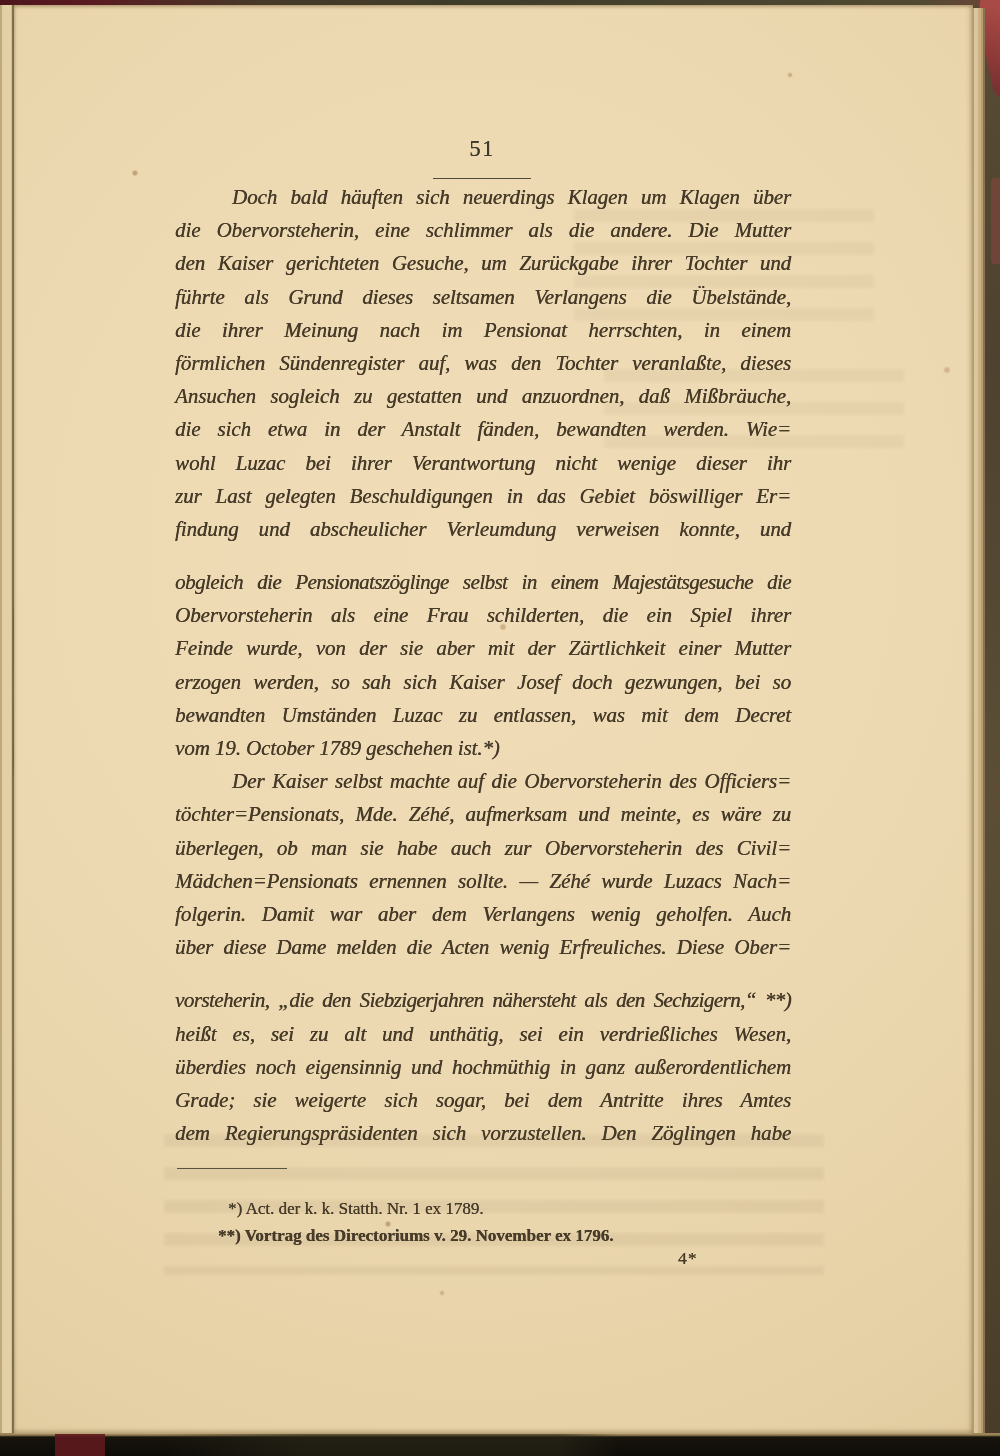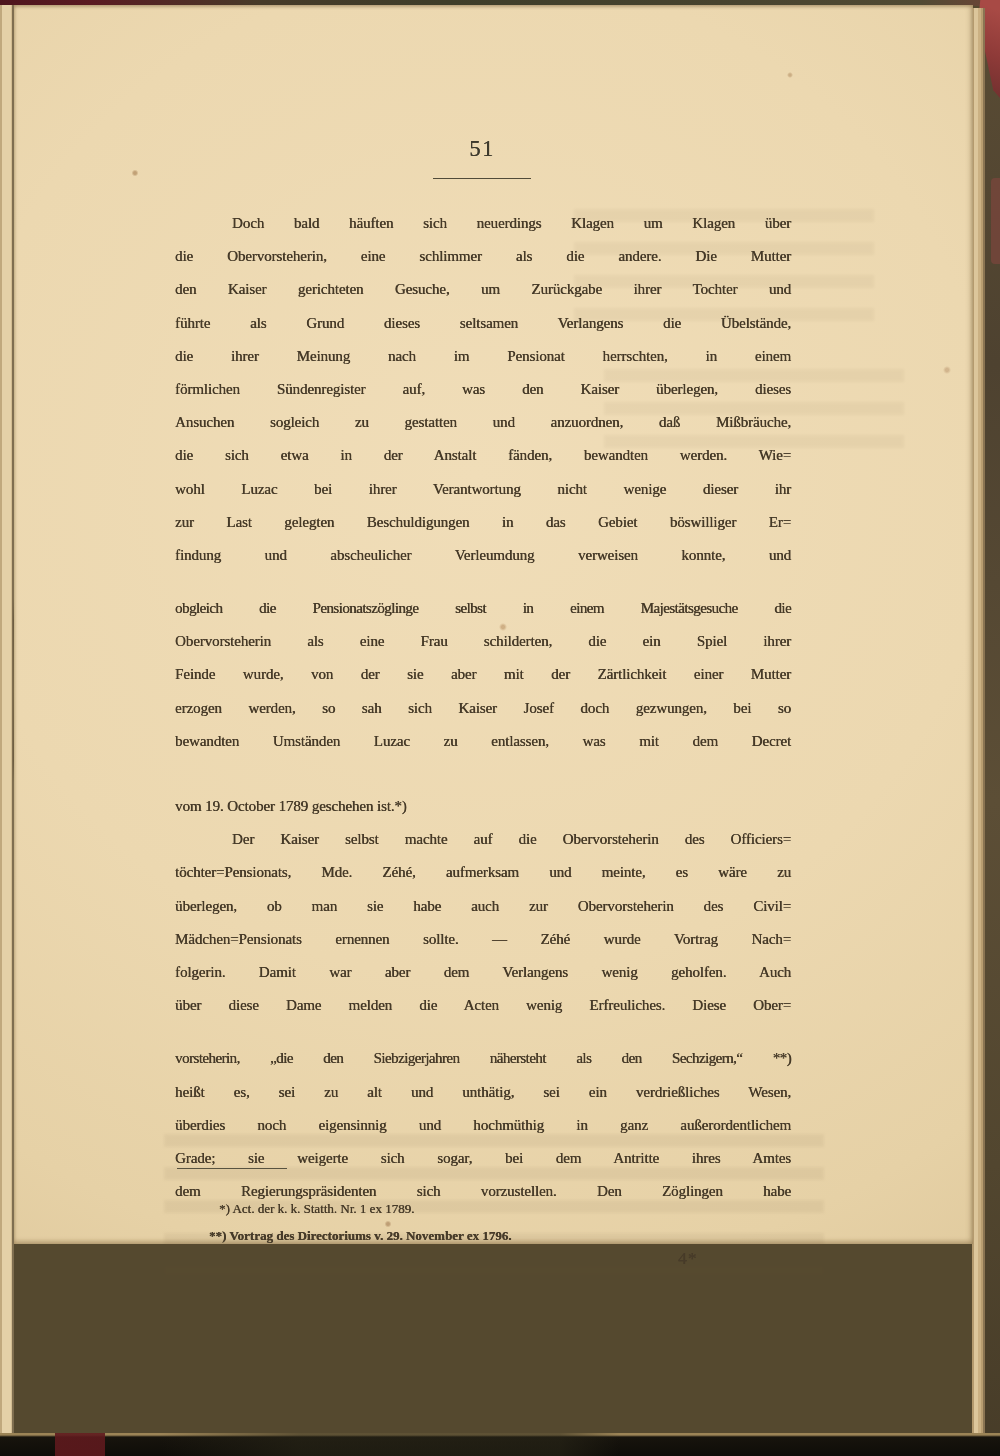--- a/index.html
+++ b/index.html
@@ -39,21 +39,21 @@
   .page-edges-left{
     position:absolute;top:5px;left:0;width:14px;height:1435px;
     background:linear-gradient(90deg,#c0a87d 0 2px,#e4d0a7 2px 11px,#d3bd92 11px 12px,#7f6e50 12px 14px);
   }
   .left-edge-jog{
     position:absolute;left:13px;top:598px;width:3px;height:185px;
     background:linear-gradient(180deg,rgba(109,92,64,0) 0,#6d5c40 12%,#7a6848 50%,#6d5c40 88%,rgba(109,92,64,0) 100%);
   }
   
   .page{
-    position:absolute;left:14px;top:5px;width:959px;height:1239px;
+    position:absolute;left:14px;top:5px;width:959px;height:1429px;
     background:
       radial-gradient(circle at 121px 168px,rgba(150,105,60,.50) 0 1.4px,rgba(150,105,60,0) 3.5px),
       radial-gradient(circle at 776px 70px,rgba(150,105,60,.38) 0 1.2px,rgba(150,105,60,0) 3px),
       radial-gradient(circle at 489px 622px,rgba(160,110,60,.40) 0 1.6px,rgba(160,110,60,0) 4px),
       radial-gradient(circle at 374px 1219px,rgba(140,95,55,.45) 0 1.4px,rgba(140,95,55,0) 3.5px),
       radial-gradient(circle at 428px 1288px,rgba(150,105,60,.32) 0 1.3px,rgba(150,105,60,0) 3px),
       radial-gradient(circle at 933px 365px,rgba(150,100,60,.30) 0 1.6px,rgba(150,100,60,0) 4px),
       radial-gradient(ellipse 120% 90% at 48% 38%,#f0ddb8 0%,#ecd8b0 45%,#e6d1a6 72%,#dcc598 93%,#d2ba8b 100%);
     box-shadow:inset 0 2px 3px rgba(120,95,55,.35), inset -3px 0 5px rgba(120,95,55,.28), inset 0 -3px 4px rgba(120,95,55,.35);
   }
@@ -69,36 +69,37 @@
   .pageno{
     position:absolute;top:131px;left:0;width:936px;text-align:center;
     font-size:22.5px;letter-spacing:1.5px;color:#3e3a2d;
     text-shadow:.3px 0 0 currentColor;
   }
   .pageno-rule{
     position:absolute;top:173px;left:419px;width:98px;height:0;
     border-top:1.4px solid #514b39;
   }
   .body-text{
-    position:absolute;top:202px;left:161px;width:616px;
-    font-size:15px;line-height:33.2px;color:#463a28;
+    position:absolute;top:176px;left:161px;width:616px;
+    font-size:21px;line-height:33.2px;color:#463a28;
     letter-spacing:-0.1px;
     text-shadow:.35px 0 0 currentColor;
+    font-style:italic;
   }
   .bline{text-align:justify;text-align-last:justify;height:33.2px;white-space:normal;}
   .bline.first{text-indent:57px;}
-  .bline.short{text-align-last:left;margin-top:32px;}
+  .bline.short{text-align-last:left;}
   .bline.tight{letter-spacing:-0.55px;word-spacing:-1px;margin-top:20px;}
   .fn-divider{
     position:absolute;top:1163px;left:163px;width:110px;height:0;
     border-top:1.3px solid #585340;
   }
   .footnotes{
-    position:absolute;top:1191px;left:149px;width:616px;
-    font-size:13px;line-height:26.5px;color:#473b29;
+    position:absolute;top:1191px;left:158px;width:616px;
+    font-size:17px;line-height:26.5px;color:#473b29;
     text-shadow:.3px 0 0 currentColor;
   }
   .fn1{padding-left:56px;}
   .fn2{padding-left:46px;font-weight:bold;}
   .signature{
     position:absolute;top:1243px;left:664px;
     font-size:17.5px;color:#473b29;letter-spacing:1px;
     text-shadow:.3px 0 0 currentColor;
   }
 </style>
@@ -122,37 +123,37 @@
 
   <div class="pageno">51</div>
   <div class="pageno-rule"></div>
 
   <div class="body-text">
     <div class="bline first">Doch bald häuften sich neuerdings Klagen um Klagen über</div>
     <div class="bline">die Obervorsteherin, eine schlimmer als die andere. Die Mutter</div>
     <div class="bline">den Kaiser gerichteten Gesuche, um Zurückgabe ihrer Tochter und</div>
     <div class="bline">führte als Grund dieses seltsamen Verlangens die Übelstände,</div>
     <div class="bline">die ihrer Meinung nach im Pensionat herrschten, in einem</div>
-    <div class="bline">förmlichen Sündenregister auf, was den Kaiser überlegen, dieses</div>
+    <div class="bline">förmlichen Sündenregister auf, was den Tochter veranlaßte, dieses</div>
     <div class="bline">Ansuchen sogleich zu gestatten und anzuordnen, daß Mißbräuche,</div>
     <div class="bline">die sich etwa in der Anstalt fänden, bewandten werden. Wie=</div>
     <div class="bline">wohl Luzac bei ihrer Verantwortung nicht wenige dieser ihr</div>
     <div class="bline">zur Last gelegten Beschuldigungen in das Gebiet böswilliger Er=</div>
     <div class="bline">findung und abscheulicher Verleumdung verweisen konnte, und</div>
     <div class="bline tight">obgleich die Pensionatszöglinge selbst in einem Majestätsgesuche die</div>
     <div class="bline">Obervorsteherin als eine Frau schilderten, die ein Spiel ihrer</div>
     <div class="bline">Feinde wurde, von der sie aber mit der Zärtlichkeit einer Mutter</div>
     <div class="bline">erzogen werden, so sah sich Kaiser Josef doch gezwungen, bei so</div>
     <div class="bline">bewandten Umständen Luzac zu entlassen, was mit dem Decret</div>
     <div class="bline short">vom 19. October 1789 geschehen ist.*)</div>
 
     <div class="bline first">Der Kaiser selbst machte auf die Obervorsteherin des Officiers=</div>
     <div class="bline">töchter=Pensionats, Mde. Zéhé, aufmerksam und meinte, es wäre zu</div>
     <div class="bline">überlegen, ob man sie habe auch zur Obervorsteherin des Civil=</div>
-    <div class="bline">Mädchen=Pensionats ernennen sollte. — Zéhé wurde Vortrag Nach=</div>
+    <div class="bline">Mädchen=Pensionats ernennen sollte. — Zéhé wurde Luzacs Nach=</div>
     <div class="bline">folgerin. Damit war aber dem Verlangens wenig geholfen. Auch</div>
     <div class="bline">über diese Dame melden die Acten wenig Erfreuliches. Diese Ober=</div>
     <div class="bline tight">vorsteherin, „die den Siebzigerjahren nähersteht als den Sechzigern,“ **)</div>
     <div class="bline">heißt es, sei zu alt und unthätig, sei ein verdrießliches Wesen,</div>
     <div class="bline">überdies noch eigensinnig und hochmüthig in ganz außerordentlichem</div>
     <div class="bline">Grade; sie weigerte sich sogar, bei dem Antritte ihres Amtes</div>
     <div class="bline">dem Regierungspräsidenten sich vorzustellen. Den Zöglingen habe</div>
   </div>
 
   <div class="fn-divider"></div>

